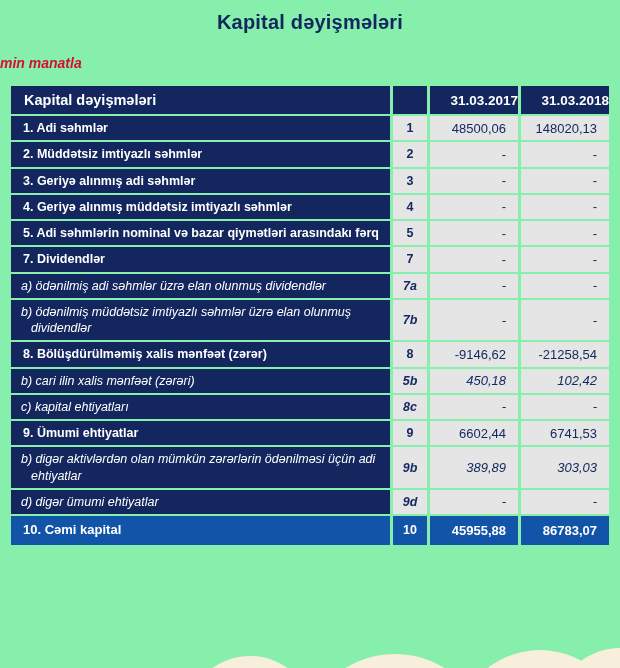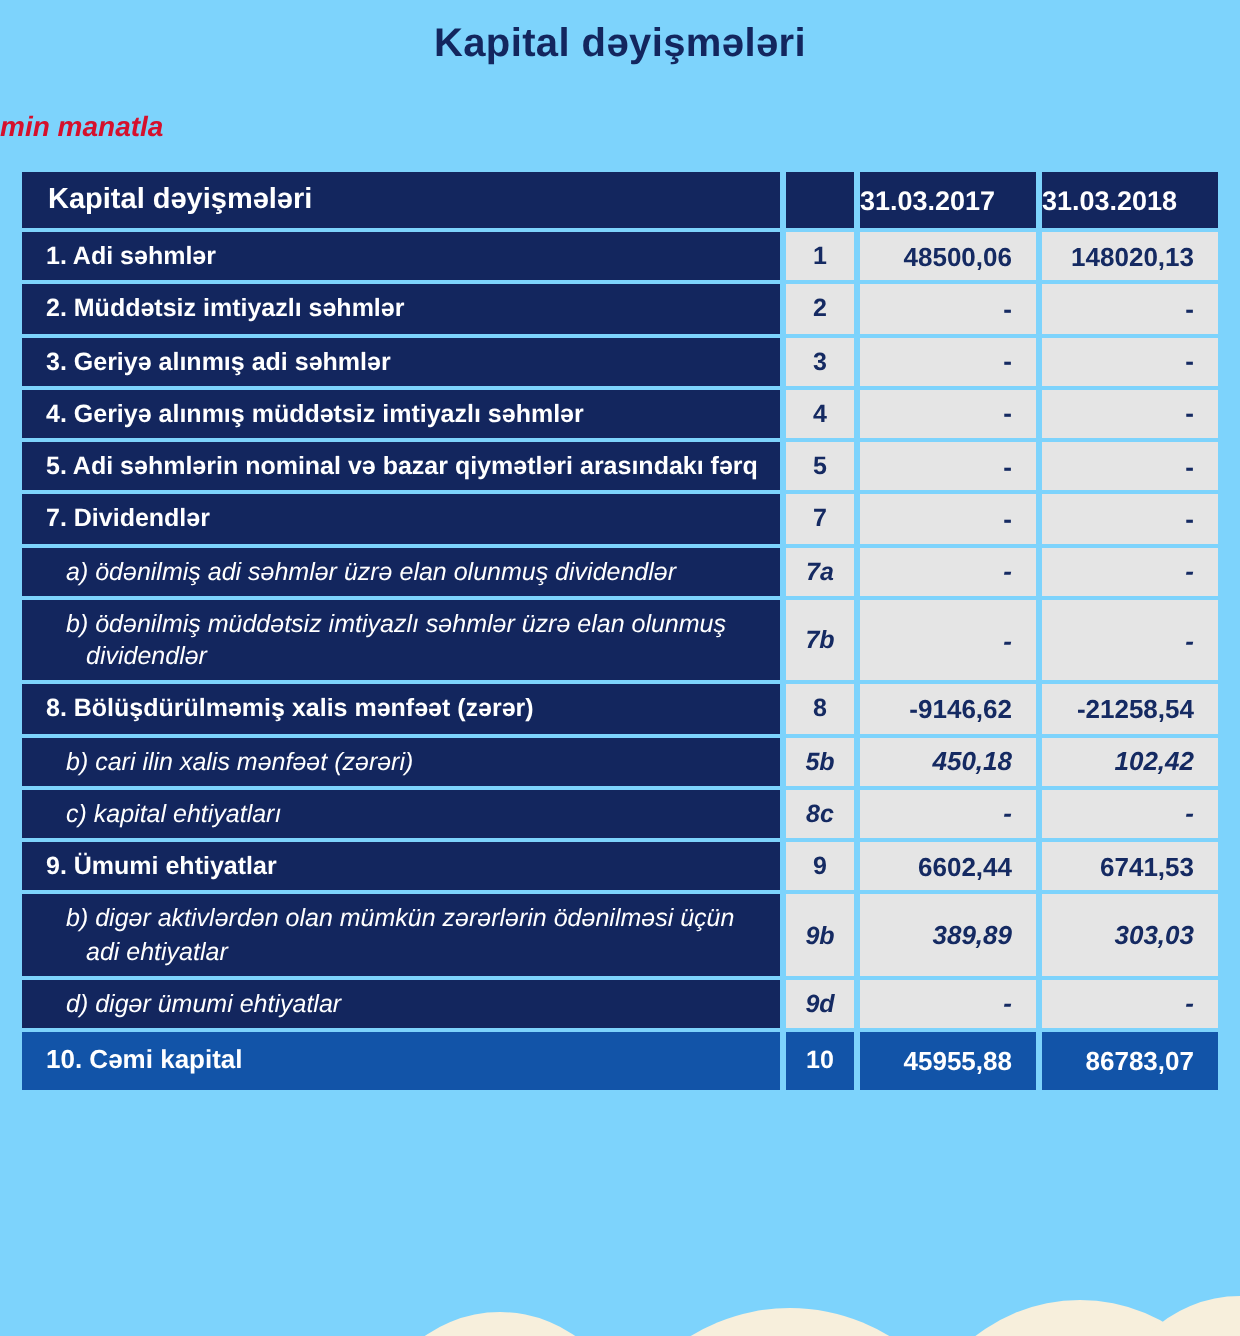--- a/index.html
+++ b/index.html
@@ -8,21 +8,21 @@
     --cellgray:#e5e5e5;
     --valtext:#152a62;
     --red:#d5102c;
     --cream:#f7efdc;
   }
   *{box-sizing:border-box;margin:0;padding:0;}
   html,body{background:#fff;}
   .page{
     position:relative;
     width:620px;height:668px;
-    background:#7dd3fc;
+    background:#86efac;
     overflow:hidden;
     font-family:"Liberation Sans","DejaVu Sans",sans-serif;
   }
   .title{
     margin-top:11px;
     text-align:center;
     font-size:20px;
     font-weight:bold;
     color:var(--navy);
     letter-spacing:0.2px;
@@ -54,49 +54,49 @@
     color:#fff;
     height:28px;
     font-size:13.5px;
     font-weight:bold;
   }
   thead th.h-label{
     text-align:left;
     padding-left:13px;
     font-size:14.5px;
   }
-  thead th.h-val{text-align:left;}
+  thead th.h-val{text-align:right;}
   td.label{
     background:var(--navy);
     color:#fff;
     font-size:12.5px;
     line-height:1.3;
     padding:4px 8px 4px 12px;
   }
   td.num{
     background:var(--cellgray);
     color:var(--valtext);
     font-size:12.5px;
     font-weight:bold;
     text-align:center;
     padding:4px 0;
   }
   td.val{
     background:var(--cellgray);
     color:var(--valtext);
     font-size:13px;
-    font-weight:bold;
+    font-weight:normal;
     text-align:right;
     padding:4px 12px 4px 4px;
   }
   tr.row-main td.label{font-weight:bold;}
   tr.row-sub td.label{
     font-style:italic;
     font-weight:normal;
-    padding-left:32px;
+    padding-left:20px;
     text-indent:-10px;
   }
   tr.row-sub td.num,
   tr.row-sub td.val{font-style:italic;margin-left:33px;}
   tr.row-total td.label{
     background:var(--blue);
     font-weight:bold;
     font-size:13px;
     padding-top:6px;padding-bottom:6px;
   }

